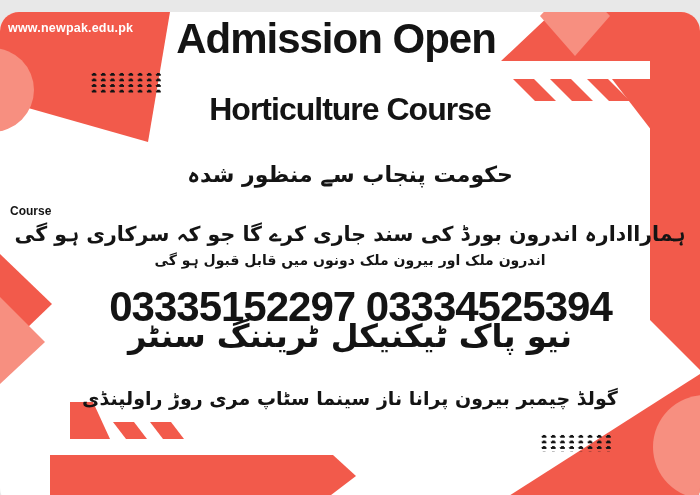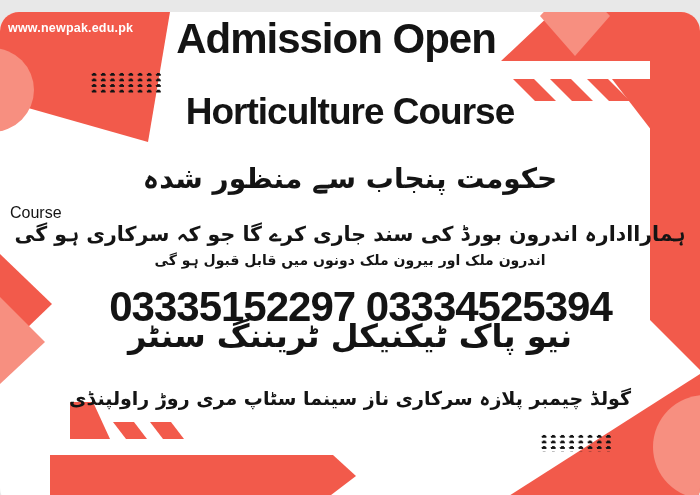--- a/index.html
+++ b/index.html
@@ -16,28 +16,28 @@
   .txt{position:absolute;left:0;right:0;text-align:center;color:var(--ink);z-index:3;}
   .website{
     position:absolute;left:8px;top:9px;z-index:4;
     color:#ffffff;font-size:12.5px;font-weight:700;letter-spacing:.2px;
   }
   .title1{
     top:3px;font-size:42px;font-weight:800;letter-spacing:-1px;
     transform:translateX(-14px);white-space:nowrap;
   }
   .title2{
-    top:79px;font-size:37px;font-weight:800;letter-spacing:-1px;white-space:nowrap;
+    top:79px;font-size:32px;font-weight:800;letter-spacing:-1px;white-space:nowrap;
   }
   .course-label{
     position:absolute;left:10px;top:192px;z-index:4;
-    font-size:16px;font-weight:400;color:var(--ink);
+    font-size:12px;font-weight:700;color:var(--ink);
   }
   .urdu{font-family:"DejaVu Sans",sans-serif;direction:rtl;unicode-bidi:isolate;font-weight:700;}
-  .approval{top:148px;font-size:28px;line-height:1.35;}
+  .approval{top:148px;font-size:22px;line-height:1.35;}
   .detail1{top:208px;font-size:20.5px;line-height:1.4;}
   .detail2{top:239px;font-size:14px;line-height:1.4;}
   .phone{
     top:271px;font-size:42px;font-weight:800;letter-spacing:-1px;white-space:nowrap;padding-left:21px;
   }
   .center-name{top:304px;font-size:32px;line-height:1.3;}
   .address{top:373px;font-size:19px;line-height:1.4;}
   .dots{
     position:absolute;z-index:2;
     background-image:radial-gradient(2.8px 1.5px at 4.1px 2.6px, var(--ink) 96%, transparent 100%);
@@ -87,15 +87,15 @@
 
   <div class="course-label">Course</div>
 
   <div class="txt urdu approval">حکومت پنجاب سے منظور شدہ</div>
   <div class="txt urdu detail1">ہماراادارہ اندرون بورڈ کی سند جاری کرے گا جو کہ سرکاری ہو گی</div>
   <div class="txt urdu detail2">اندرون ملک اور بیرون ملک دونوں میں قابل قبول ہو گی</div>
 
   <div class="txt phone">03335152297 03334525394</div>
 
   <div class="txt urdu center-name">نیو پاک ٹیکنیکل ٹریننگ سنٹر</div>
-  <div class="txt urdu address">گولڈ چیمبر پلازہ سرکاری ناز سینما سٹاپ مری روڑ راولپنڈی</div>
+  <div class="txt urdu address">گولڈ چیمبر بیرون پرانا ناز سینما سٹاپ مری روڑ راولپنڈی</div>
 
 </div>
 
 </body></html>

